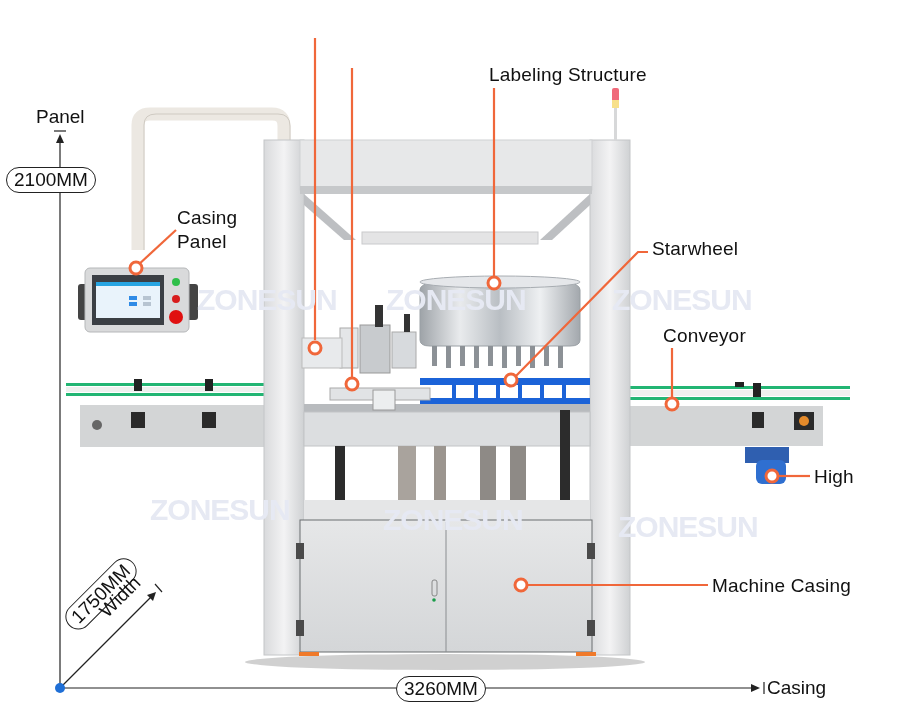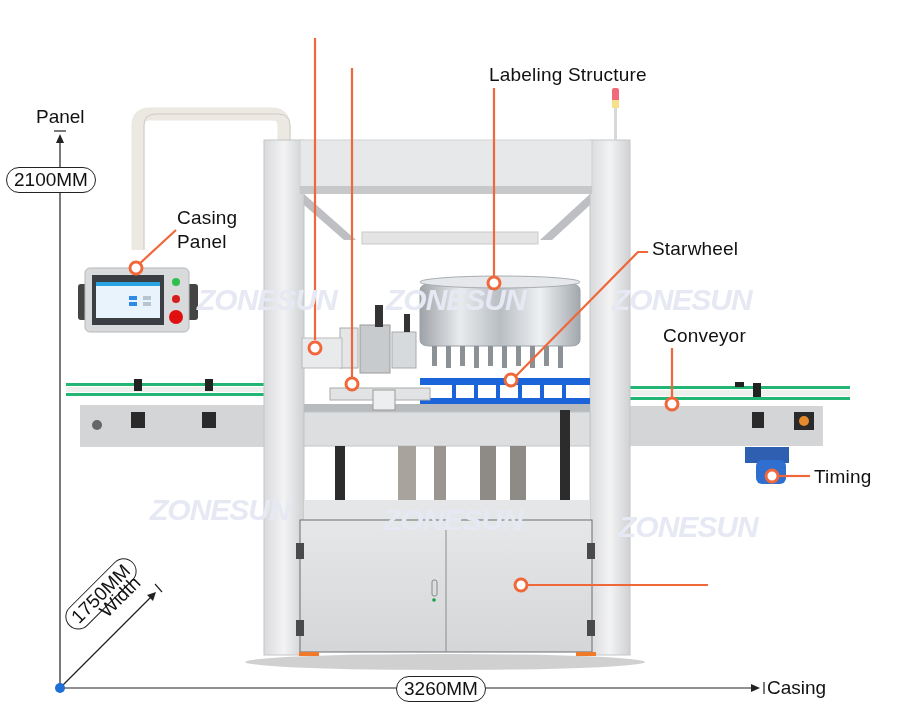--- a/index.html
+++ b/index.html
@@ -1,21 +1,21 @@
 <!DOCTYPE html>
 <html><head>
 <meta charset="utf-8">
 <style>
   html, body { margin: 0; padding: 0; background: #ffffff; }
   body { width: 900px; height: 703px; overflow: hidden; position: relative; font-family: "Liberation Sans", "DejaVu Sans", sans-serif; }
   #stage { position: absolute; left: 0; top: 0; width: 900px; height: 703px; }
   .lbl { position: absolute; font-size: 19px; color: #111; white-space: nowrap; line-height: 22px; letter-spacing: 0.2px; }
   .dim-pill { position: absolute; border: 1.5px solid #222; border-radius: 14px; background: #fff; font-size: 19px; color: #111; padding: 0 7px; height: 24px; line-height: 24px; white-space: nowrap; }
   .axis-lbl { position: absolute; font-size: 19px; color: #111; white-space: nowrap; }
-  .watermark { position: absolute; font-size: 30px; font-style: italic; font-weight: bold; color: #e6e9f3; letter-spacing: -1px; white-space: nowrap; }
+  .watermark { position: absolute; font-size: 30px; font-weight: bold; color: #e6e9f3; letter-spacing: -1px; white-space: nowrap; }
 </style>
 </head>
 <body>
 
 <div id="stage">
 
   <svg width="900" height="703" viewBox="0 0 900 703" style="position:absolute;left:0;top:0">
     <defs>
       <linearGradient id="steel" x1="0" x2="1" y1="0" y2="0">
         <stop offset="0" stop-color="#9ea3a8"></stop>
@@ -218,14 +218,15 @@
   <div class="dim-pill" style="left:396px;top:676px">3260MM</div>
   <div class="axis-lbl" style="left:767px;top:677px">Casing</div>
   <div class="dim-pill" style="left:56px;top:581px;transform:rotate(-45deg);transform-origin:center">1750MM</div>
   <div class="axis-lbl" style="left:96px;top:586px;transform:rotate(-45deg);transform-origin:center">Width</div>
 
   <div class="lbl" style="left:489px;top:64px">Labeling Structure</div>
   <div class="lbl" style="left:177px;top:207px">Casing</div>
   <div class="lbl" style="left:177px;top:231px">Panel</div>
   <div class="lbl" style="left:652px;top:238px">Starwheel</div>
   <div class="lbl" style="left:663px;top:325px">Conveyor</div>
-  <div class="lbl" style="left:814px;top:466px">Timing</div>
+  <div class="lbl" style="left:814px;top:466px">High</div>
+  <div class="lbl" style="left:712px;top:575px">Machine Casing</div>
 </div>
 
 </body></html>

